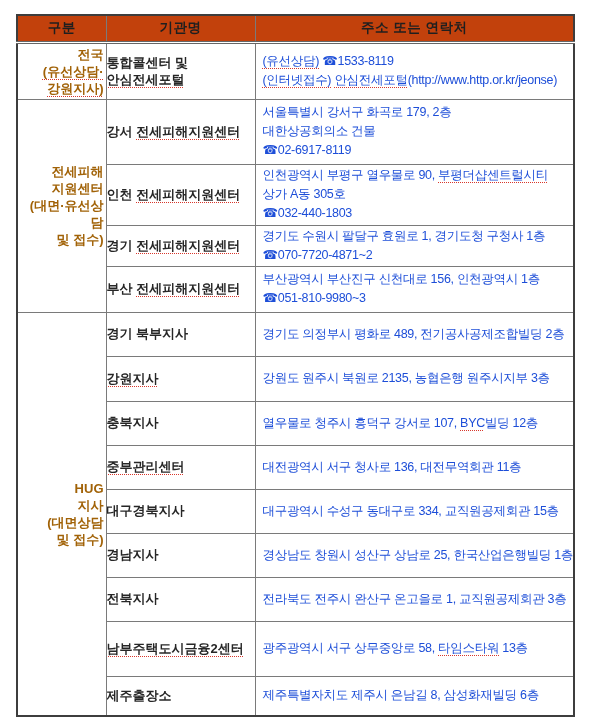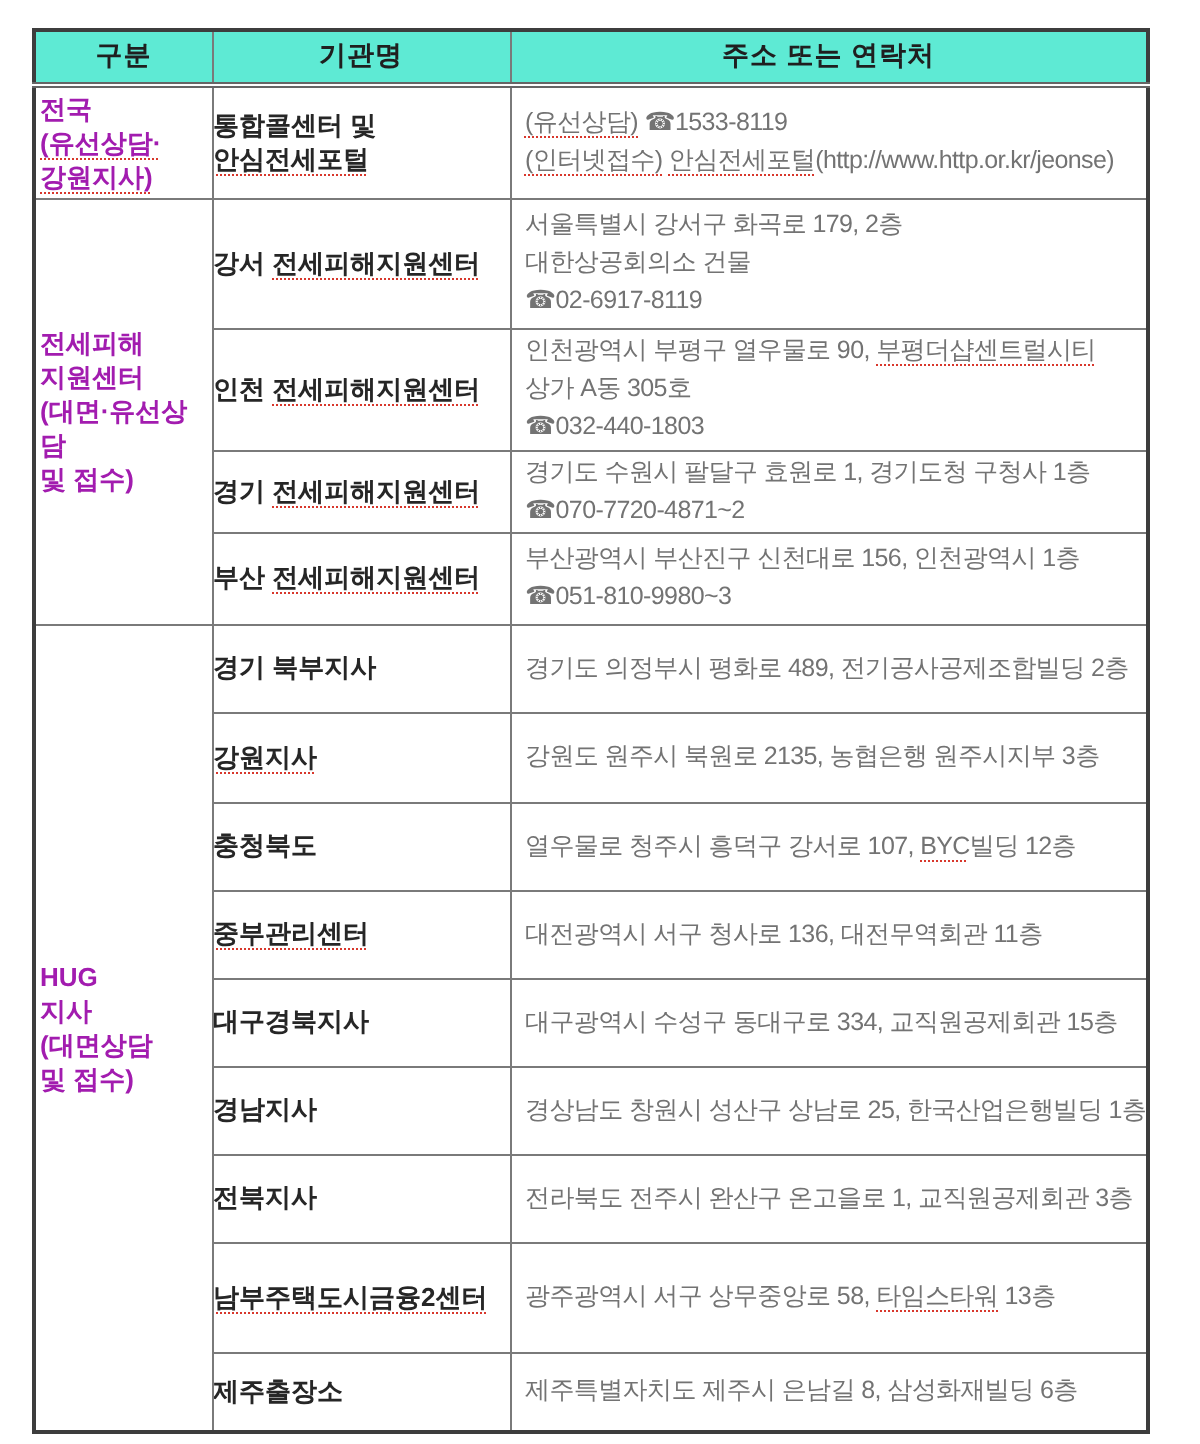--- a/index.html
+++ b/index.html
@@ -16,38 +16,38 @@
     table-layout: fixed;
     width: 557px;
     border: 2px solid #3d3d3d;
   }
   .contact th, .contact td {
     border: 1px solid #7a7a7a;
     vertical-align: middle;
     overflow: hidden;
   }
   .contact thead th {
-    background: #5eead4;
+    background: #c2410c;
     border-bottom: 3px double #666666;
     font-size: 13.5px;
     font-weight: 700;
     color: #1f1f1f;
     text-align: center;
     letter-spacing: 0.5px;
   }
   td.c1 {
-    font-weight: 700; font-size: 13px; color: #a21caf;
-    text-align: left; line-height: 18px; padding: 2px;
+    font-weight: 700; font-size: 13px; color: #a16207;
+    text-align: right; line-height: 18px; padding: 2px;
   }
   td.c2 {
     font-weight: 700; font-size: 13px; color: #262626;
     text-align: left; line-height: 18px; padding: 0;
   }
   td.c3 {
-    font-size: 12.5px; color: #737373;
+    font-size: 12.5px; color: #1d4ed8;
     text-align: left; padding: 1px 3px 1px 7px;
     letter-spacing: -0.3px;
   }
   .line { line-height: 19px; white-space: nowrap; }
   .catline { line-height: 17px; }
   .mis {
     text-decoration: underline;
     text-decoration-style: dotted;
     text-decoration-color: #d8372c;
     text-decoration-thickness: 1px;
@@ -139,21 +139,21 @@
               <div class="line">경기도 의정부시 평화로 489, 전기공사공제조합빌딩 2층</div>
             </td>
         </tr>
         <tr style="height:45px">
           <td class="c2"><span class="mis">강원지사</span></td>
           <td class="c3">
               <div class="line">강원도 원주시 북원로 2135, 농협은행 원주시지부 3층</div>
             </td>
         </tr>
         <tr style="height:44px">
-          <td class="c2">충청북도</td>
+          <td class="c2">충북지사</td>
           <td class="c3">
               <div class="line"><span>열우물로 청주시 흥덕구 강서로 107, </span><span class="mis">BYC</span><span>빌딩 12층</span></div>
             </td>
         </tr>
         <tr style="height:44px">
           <td class="c2"><span class="mis">중부관리센터</span></td>
           <td class="c3">
               <div class="line">대전광역시 서구 청사로 136, 대전무역회관 11층</div>
             </td>
         </tr>

